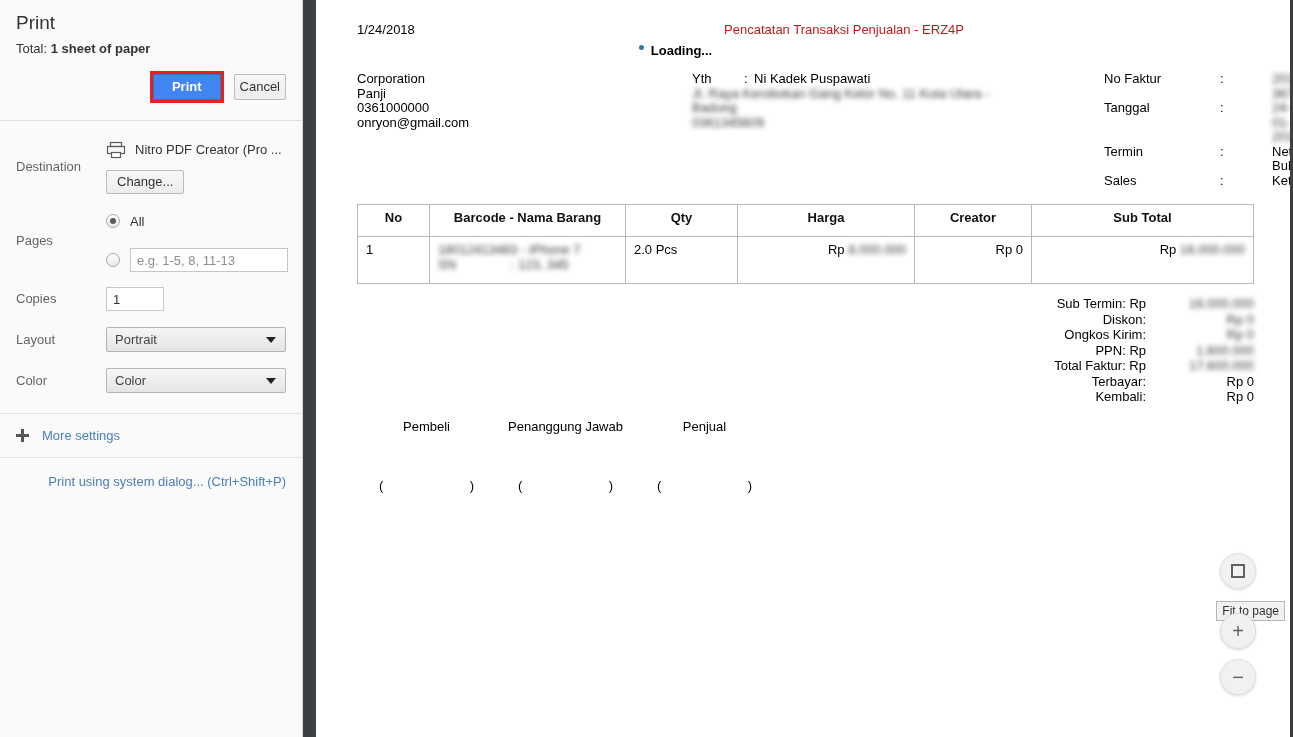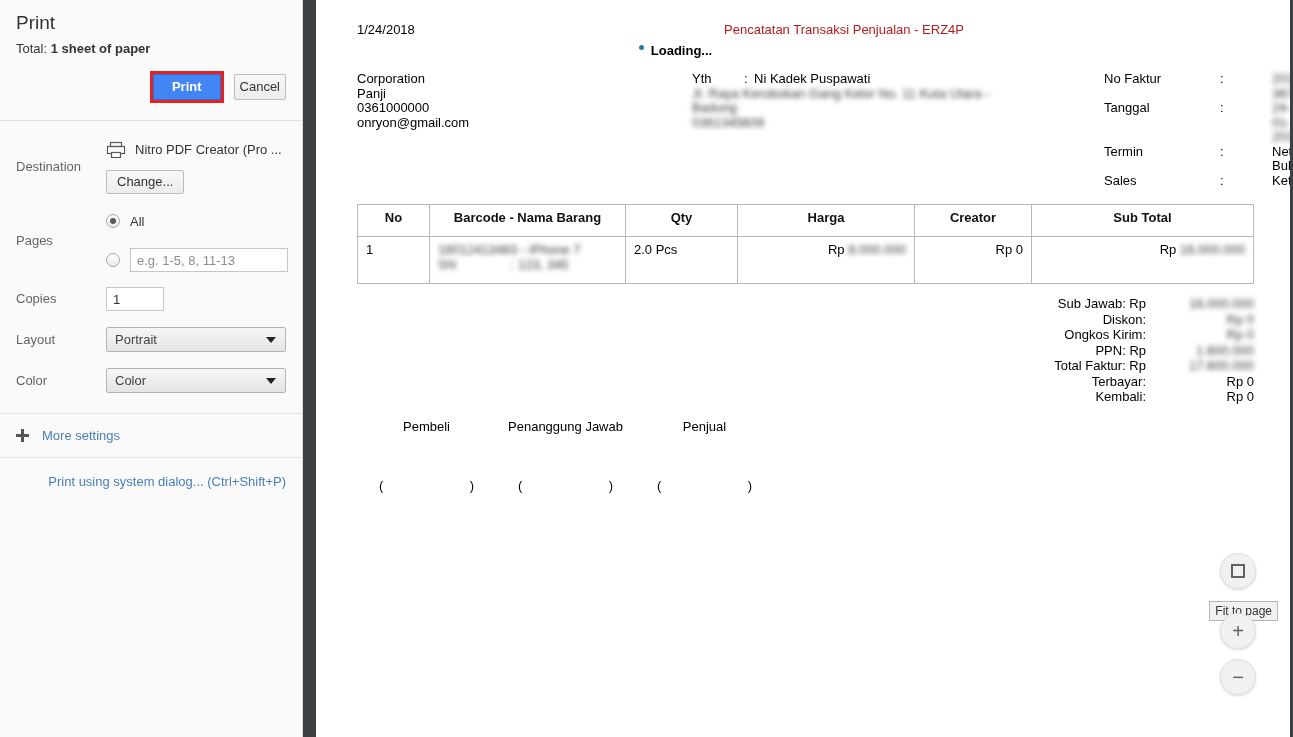--- a/index.html
+++ b/index.html
@@ -416,21 +416,21 @@
     width: 6px; height: 6px;
     border: 2px solid #5f6368;
   }
   .fit-ico i:nth-child(1){ left:0; top:0; border-right:none; border-bottom:none; }
   .fit-ico i:nth-child(2){ right:0; top:0; border-left:none; border-bottom:none; }
   .fit-ico i:nth-child(3){ left:0; bottom:0; border-right:none; border-top:none; }
   .fit-ico i:nth-child(4){ right:0; bottom:0; border-left:none; border-top:none; }
 
   #fit-tooltip {
     position: absolute;
-    right: 12px;
+    right: 5px;
     top: 601px;
     background: #f1f1f1;
     border: 1px solid #b6b6b6;
     color: #333;
     font-size: 12px;
     padding: 2px 5px;
     white-space: nowrap;
     box-sizing: border-box;
   }
 </style>
@@ -614,21 +614,21 @@
             <td class="col-qty">2.0 Pcs</td>
             <td class="col-harga"><span>Rp</span> <span class="blur">8.000.000</span></td>
             <td class="col-diskon">Rp 0</td>
             <td class="col-subtotal"><span>Rp</span> <span class="blur">16.000.000</span></td>
           </tr>
         </tbody>
       </table>
 
       <div id="totals">
         <div class="tot-row">
-          <span class="tot-label">Sub Jawab: Rp</span>
+          <span class="tot-label">Sub Termin: Rp</span>
           <span class="tot-value blur">16.000.000</span>
         </div>
         <div class="tot-row">
           <span class="tot-label">Diskon:</span>
           <span class="tot-value blur">Rp 0</span>
         </div>
         <div class="tot-row">
           <span class="tot-label">Ongkos Kirim:</span>
           <span class="tot-value blur">Rp 0</span>
         </div>

